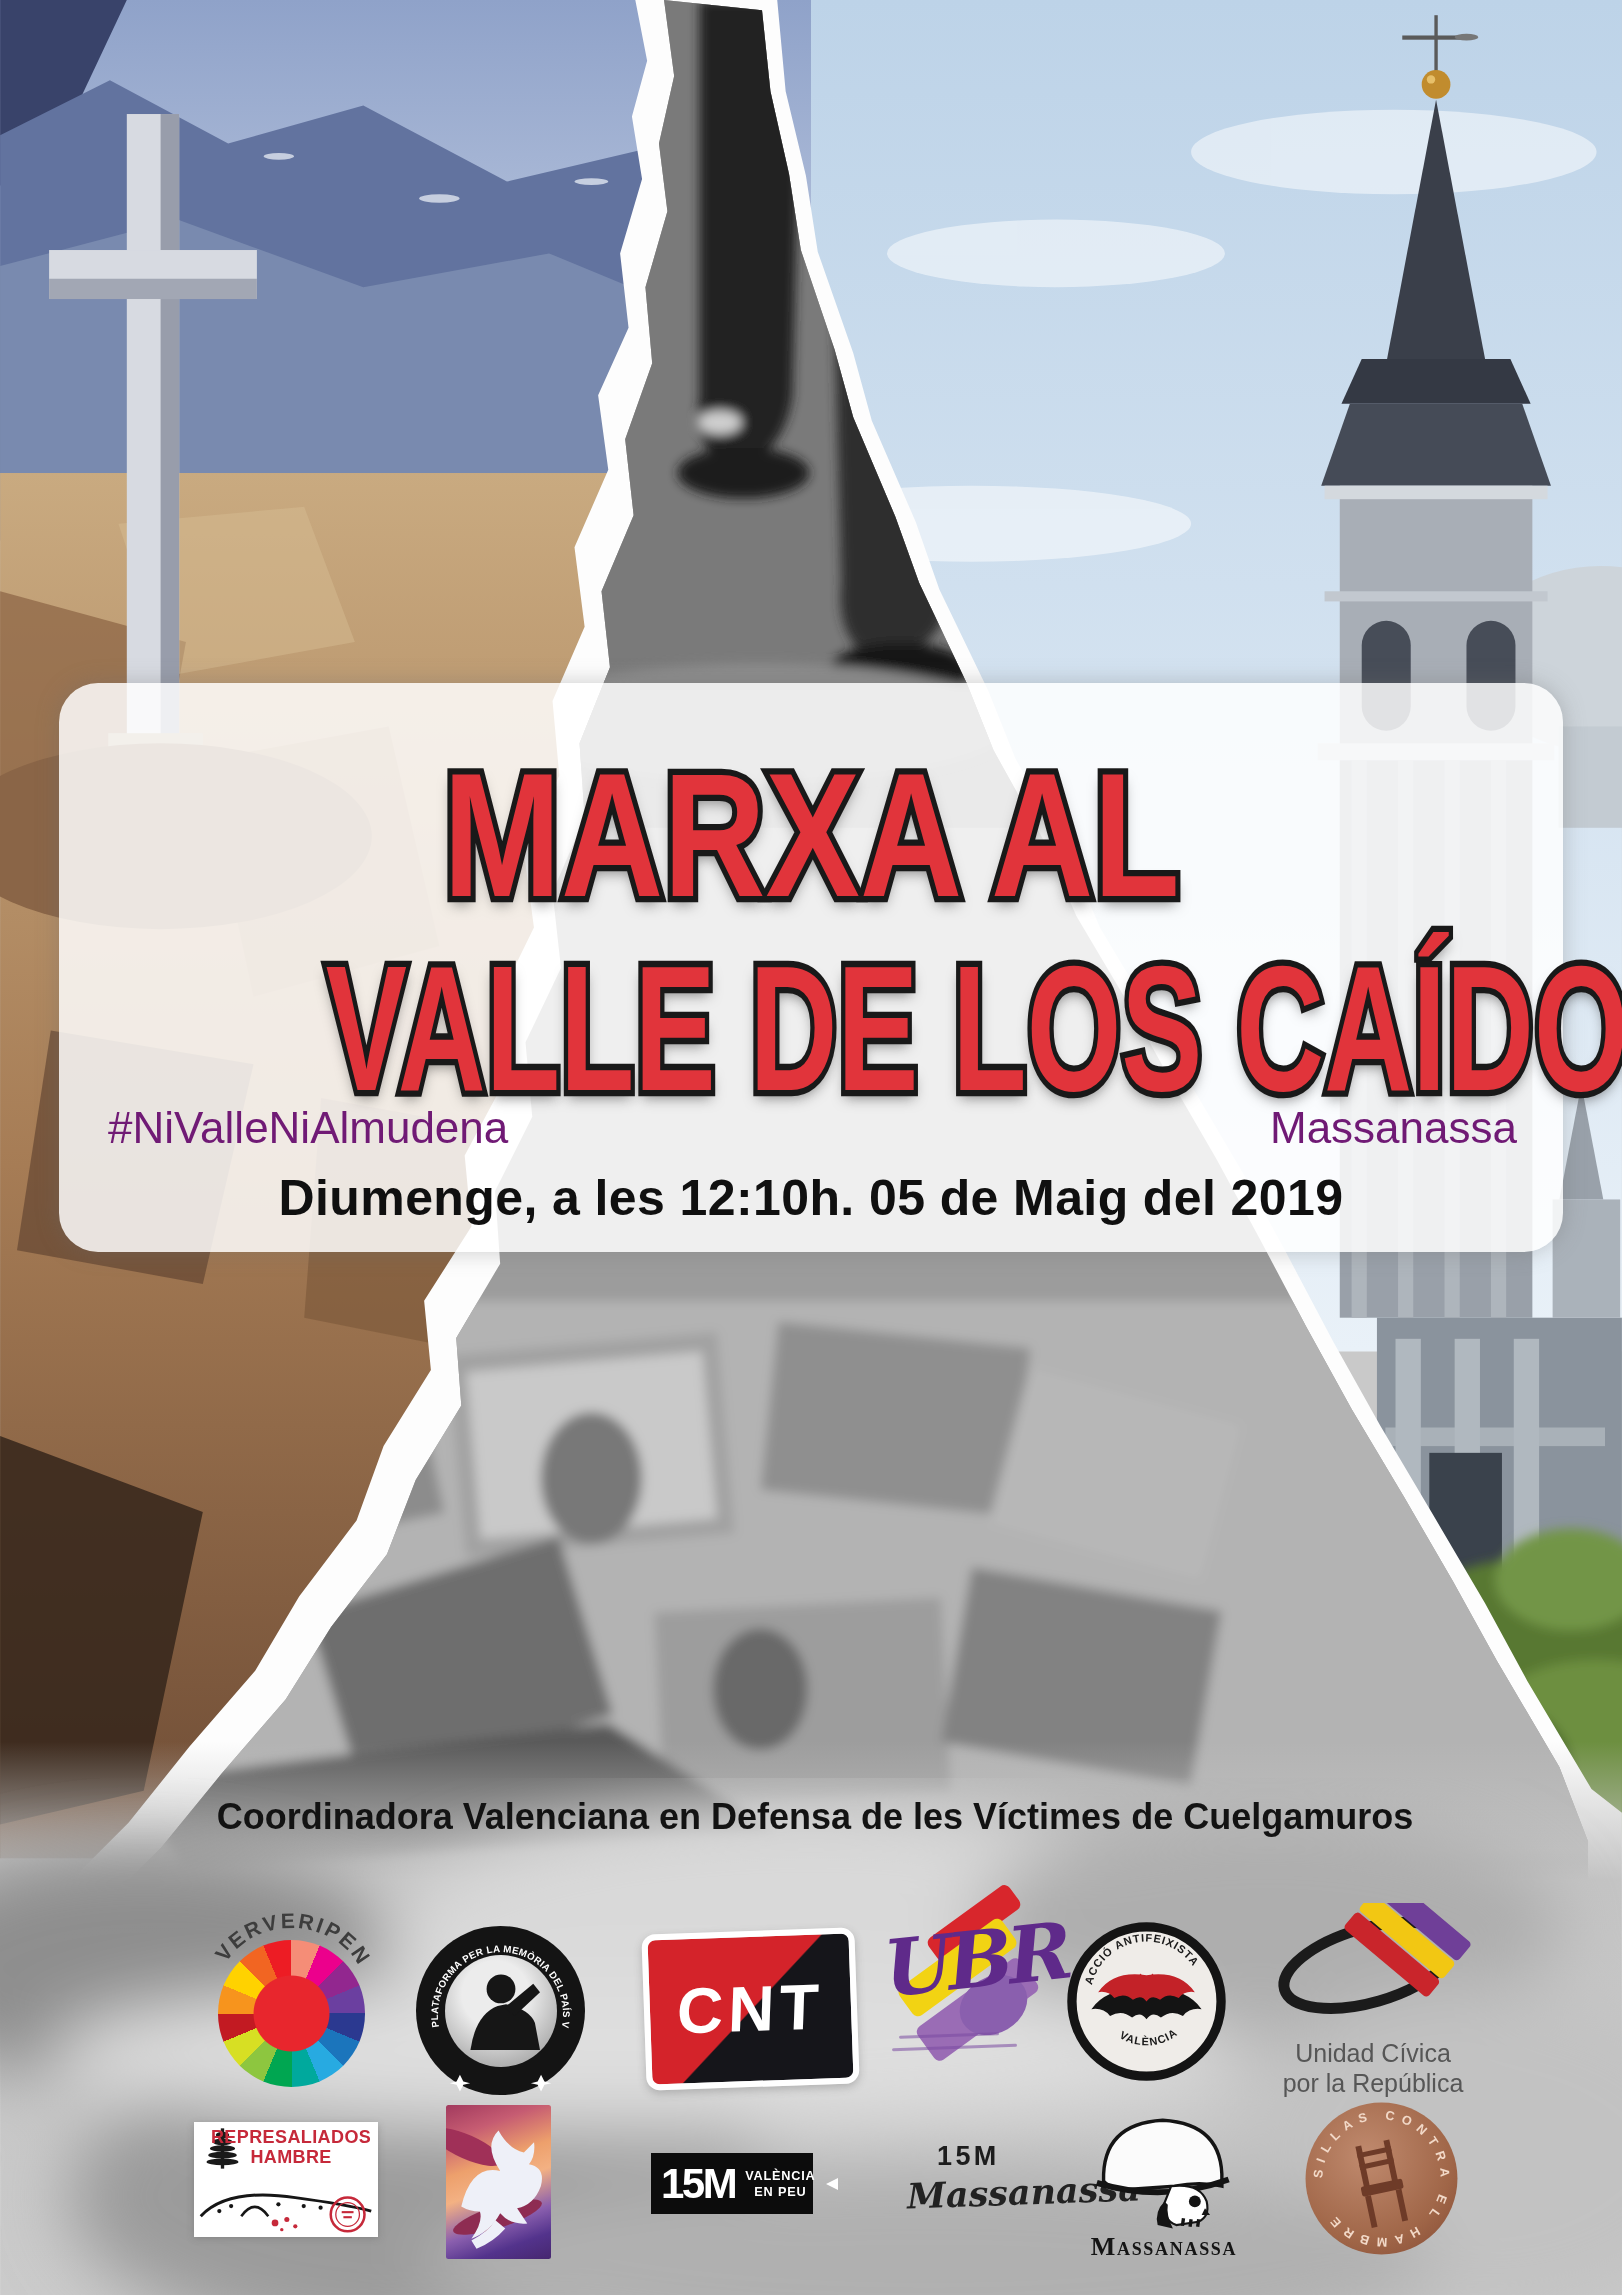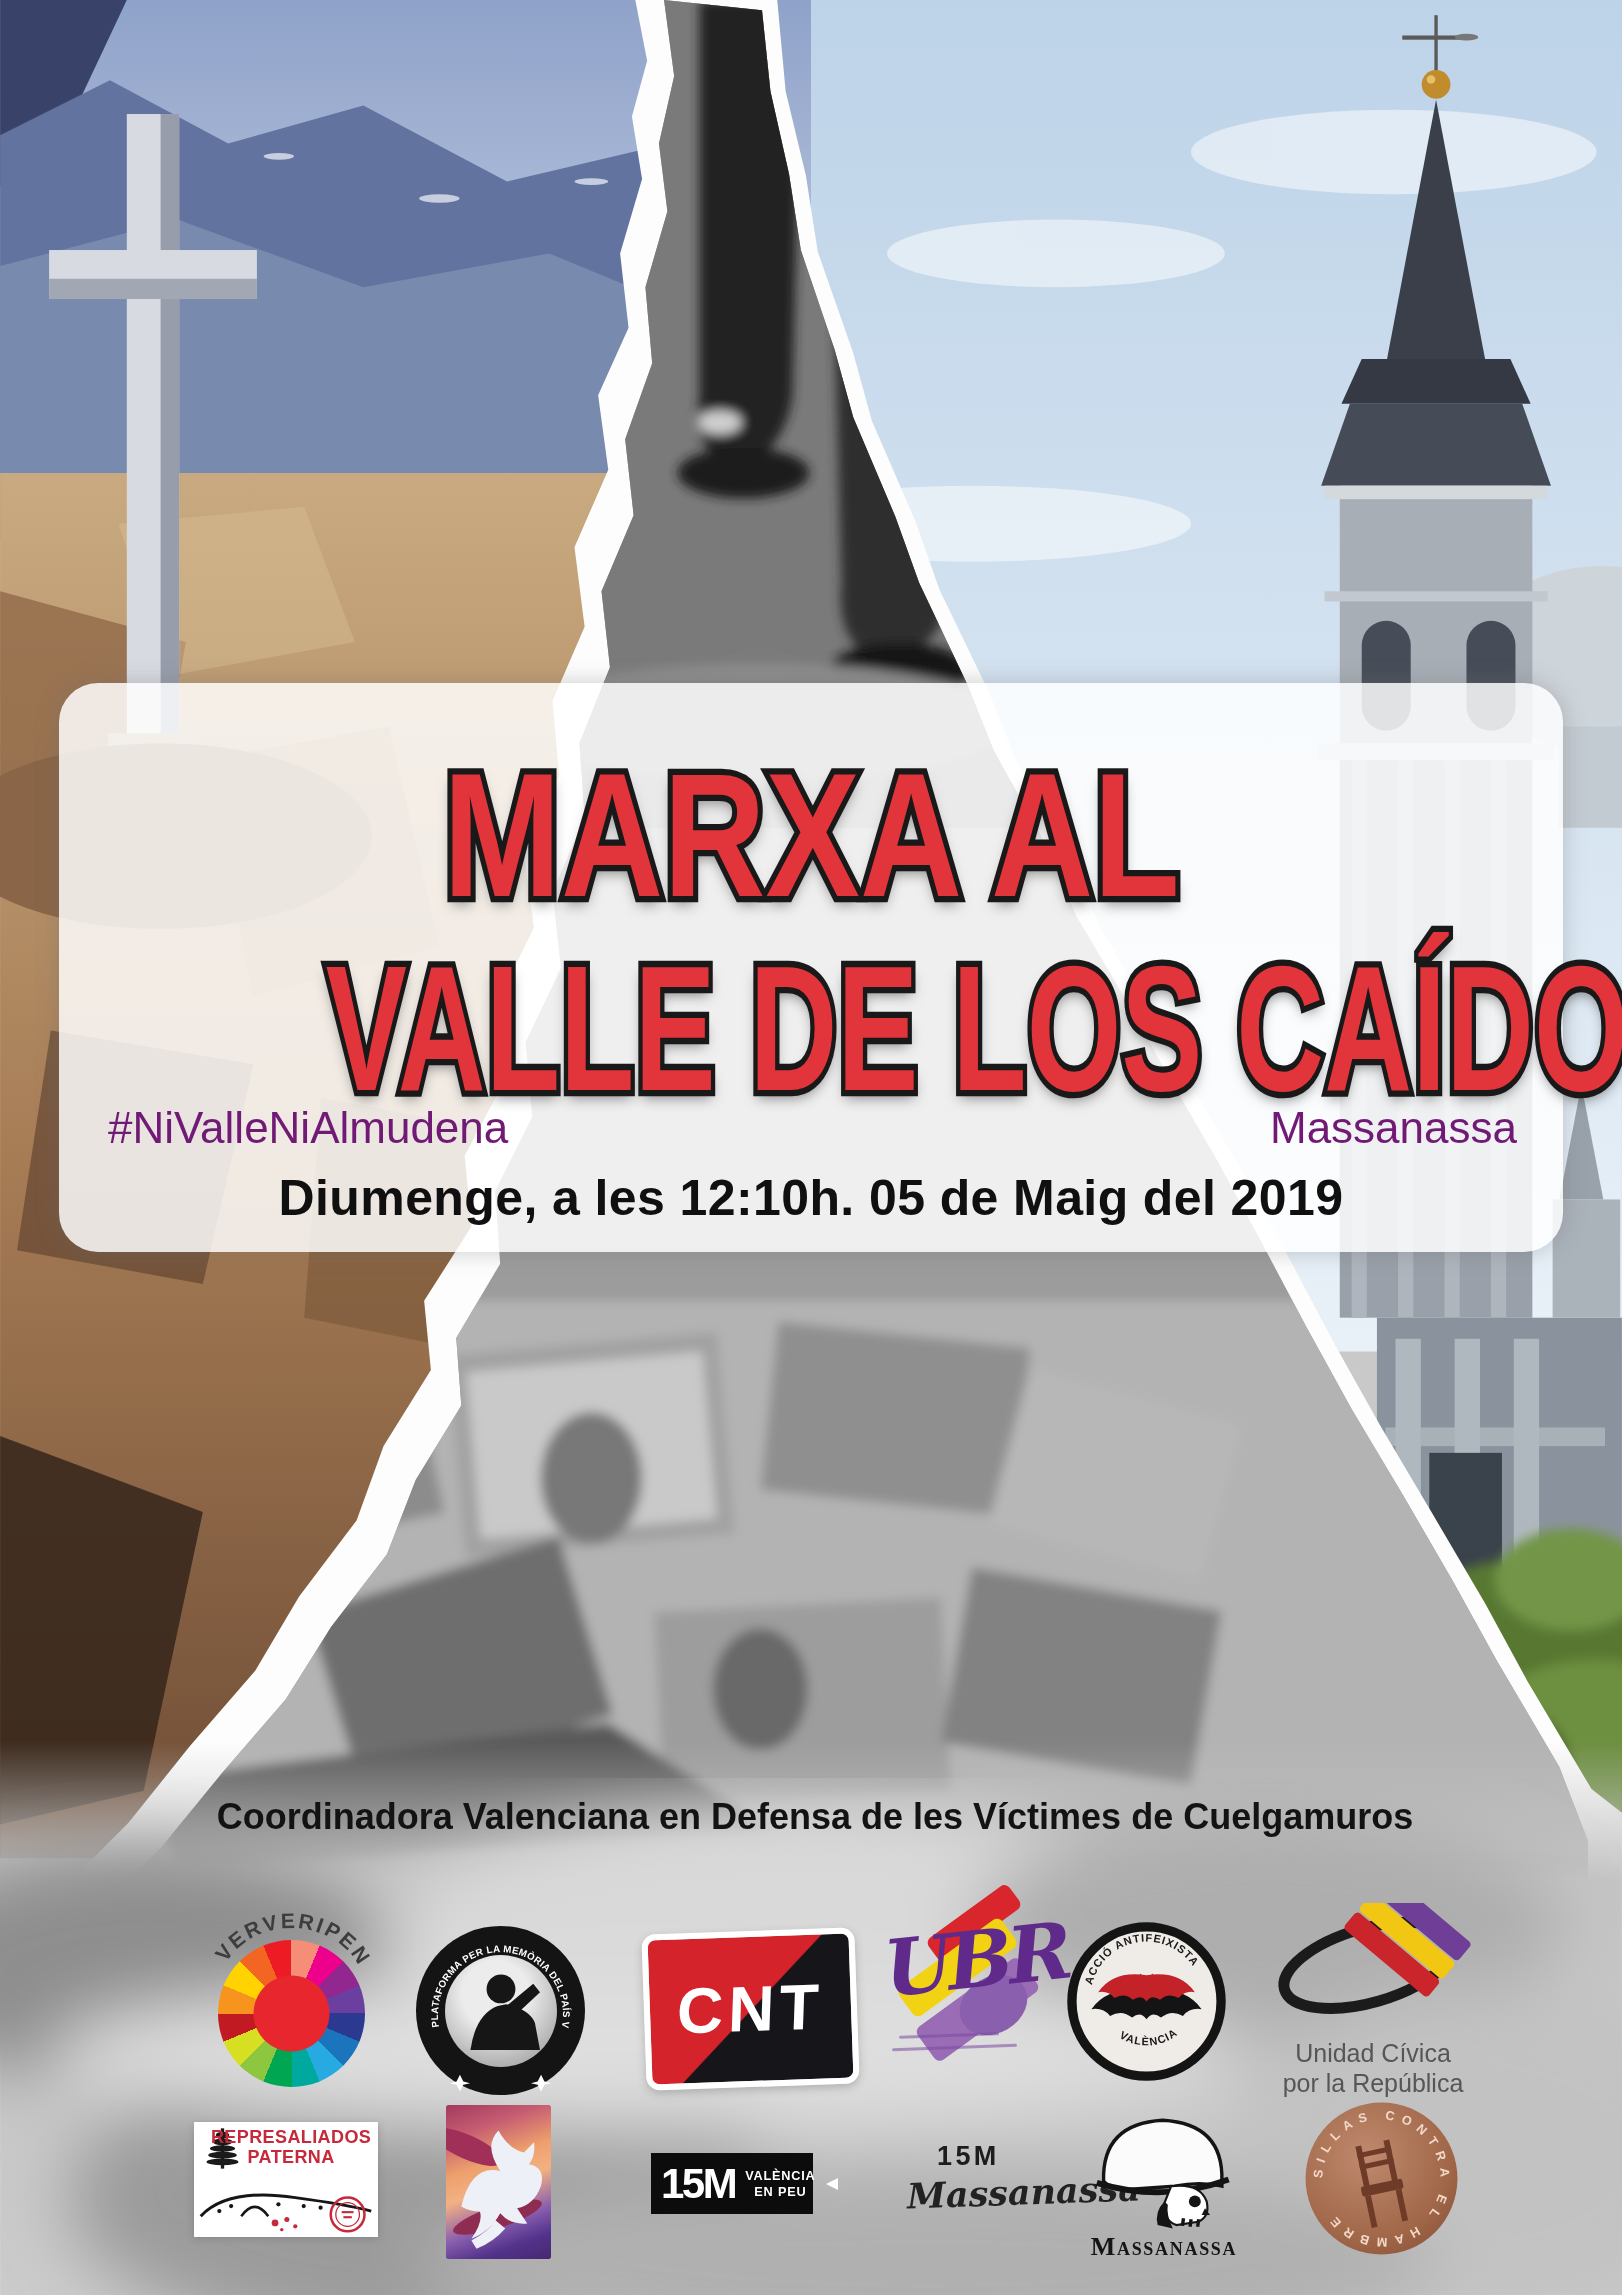--- a/index.html
+++ b/index.html
@@ -417,21 +417,21 @@
   <svg class="rp-tree" width="37" height="47" viewBox="0 0 44 56">
     <rect x="20" y="4" width="4" height="48" fill="#1a1a1a"></rect>
     <ellipse cx="22" cy="12" rx="8" ry="4" fill="#1a1a1a"></ellipse>
     <ellipse cx="22" cy="20" rx="12" ry="4" fill="#1a1a1a"></ellipse>
     <ellipse cx="22" cy="28" rx="15" ry="4" fill="#1a1a1a"></ellipse>
     <ellipse cx="22" cy="36" rx="17" ry="4" fill="#1a1a1a"></ellipse>
     <ellipse cx="22" cy="44" rx="19" ry="4" fill="#1a1a1a"></ellipse>
   </svg>
   <div class="rp-text">
     <div>REPRESALIADOS</div>
-    <div>PATERNA</div>
+    <div>HAMBRE</div>
   </div>
   <svg class="rp-art" width="184" height="63" viewBox="0 0 218 74">
     <path d="M8,52 Q40,18 120,30 Q180,38 210,46" stroke="#161616" stroke-width="3.5" fill="none"></path>
     <path d="M56,52 Q72,30 88,52" stroke="#161616" stroke-width="3" fill="none"></path>
     <circle cx="30" cy="46" r="2.5" fill="#161616"></circle>
       <circle cx="44" cy="40" r="2.5" fill="#161616"></circle>
     <circle cx="100" cy="38" r="2.5" fill="#161616"></circle>
       <circle cx="130" cy="40" r="2.5" fill="#161616"></circle>
     <circle cx="150" cy="42" r="2.5" fill="#161616"></circle>
     <circle cx="96" cy="60" r="4" fill="#c6293a"></circle>

